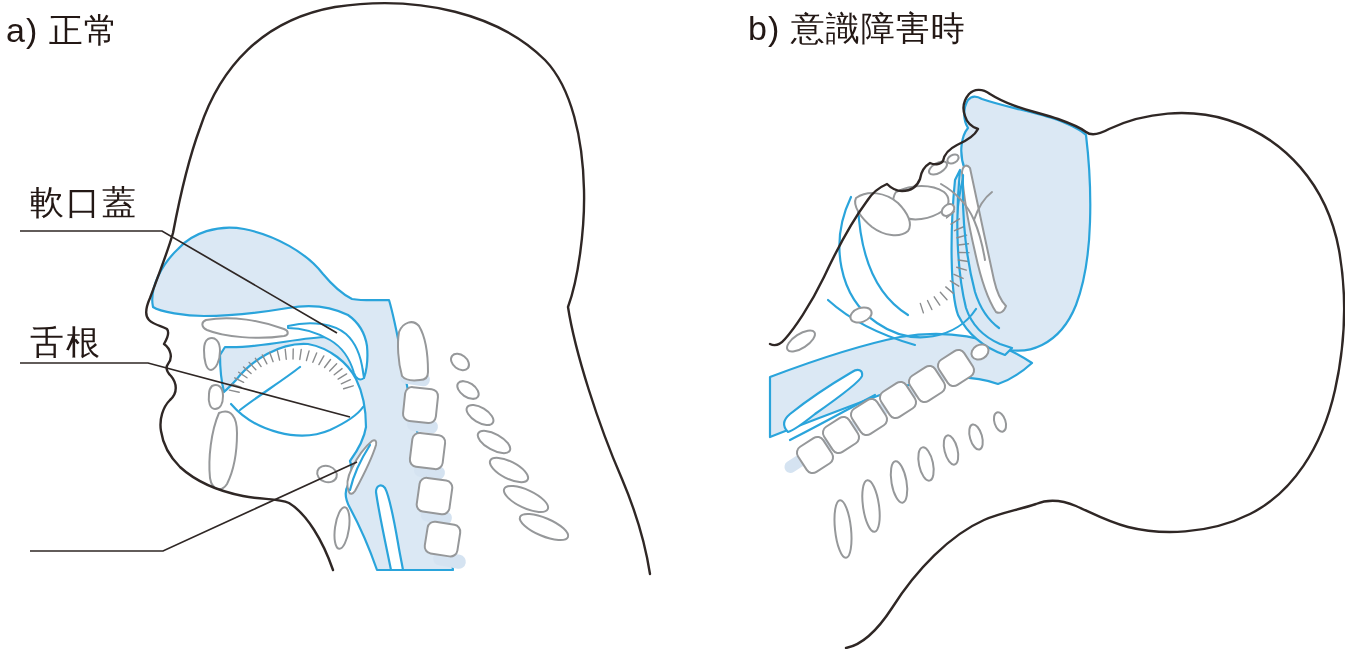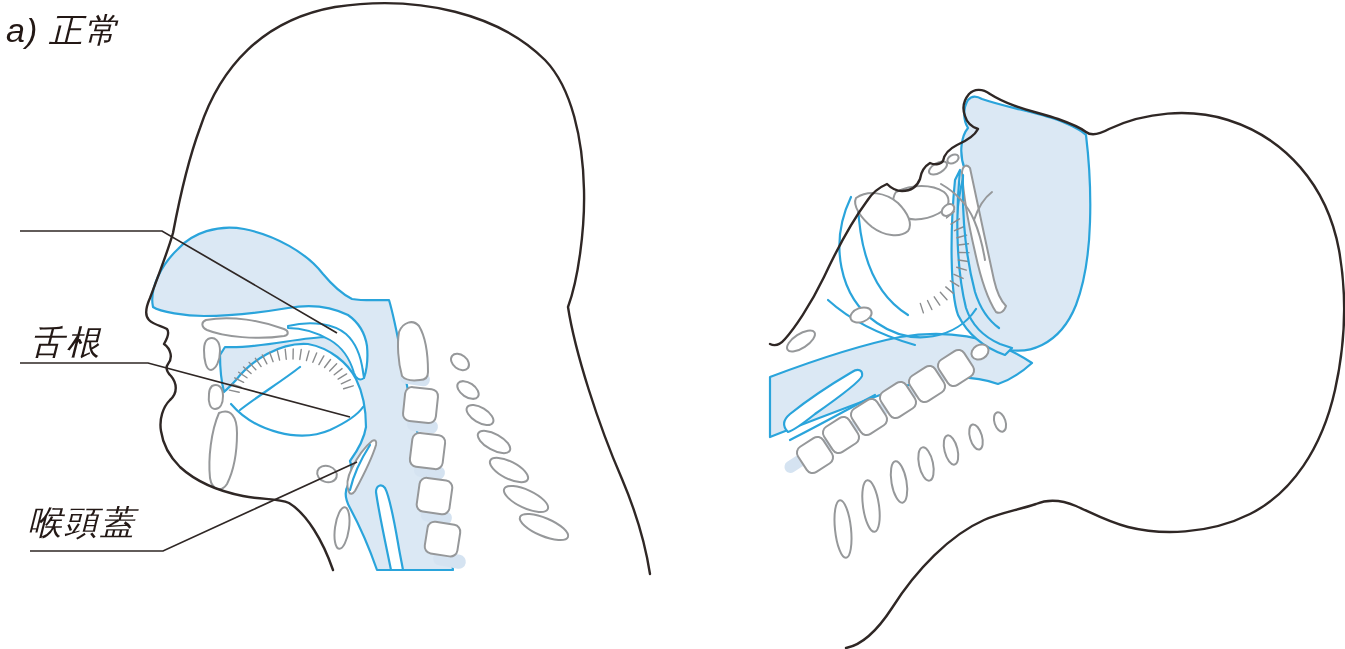--- a/index.html
+++ b/index.html
@@ -1,21 +1,21 @@
 <!DOCTYPE html>
 <html style="--outline: #2f2725; --bone: #96989a; --airway-fill: #dbe8f4; --airway-stroke: #2aa4db; --disc-fill: #d5e3f1; --label-text: #231815; --hatch: #8a8c8e;"><head>
 <meta charset="utf-8">
 <style>
   :root{
     --outline:#2f2725; --bone:#96989a; --airway-fill:#dbe8f4; --airway-stroke:#2aa4db;
     --disc-fill:#d5e3f1; --label-text:#231815; --hatch:#8a8c8e;
   }
   html,body{margin:0;padding:0;background:#ffffff;}
   #stage{position:relative;width:1345px;height:649px;background:#fff;overflow:hidden;
-         font-family:"Liberation Sans","DejaVu Sans",sans-serif;font-style:italic;}
+         font-family:"Liberation Sans","DejaVu Sans",sans-serif;}
   #stage svg{position:absolute;left:0;top:0;}
   .outline{fill:none;stroke:var(--outline);stroke-width:2.4;stroke-linecap:round;stroke-linejoin:round;}
   .airway{fill:var(--airway-fill);stroke:var(--airway-stroke);stroke-width:2.2;stroke-linejoin:round;}
   .cyan{fill:none;stroke:var(--airway-stroke);stroke-width:2.2;stroke-linecap:round;}
   .whitecyan{fill:#ffffff;stroke:var(--airway-stroke);stroke-width:2.2;stroke-linejoin:round;}
   .whiteleaf{fill:#ffffff;stroke:var(--airway-stroke);stroke-width:2;stroke-linejoin:round;}
   .bone{fill:#ffffff;stroke:var(--bone);stroke-width:2;stroke-linejoin:round;}
   .boneline{fill:none;stroke:var(--bone);stroke-width:2;stroke-linecap:round;}
   .disc{fill:var(--disc-fill);stroke:none;}
   .leader{fill:none;stroke:var(--outline);stroke-width:1.7;}
@@ -306,16 +306,17 @@
         C917,187 910,191 902,191
         C896,191 890,187 887,184
         C880,187 872,193 867,201
         C853,220 838,247 824,277
         C810,306 794,329 785,339
         C779,346 774,346 770,344"></path>
     </g>
   </svg>
 
   <div class="fig-title" style="left:6px;top:8px">a) 正常</div>
-
+  <div class="fig-title" style="left:748px;top:6px">b) 意識障害時</div>
+
+  <div class="anat-label" style="left:30px;top:180px">軟口蓋</div>
   <div class="anat-label" style="left:30px;top:320px">舌根</div>
-  <div class="anat-label" style="left:28px;top:500px">喉頭蓋</div>
 </div>
 
 </body></html>

